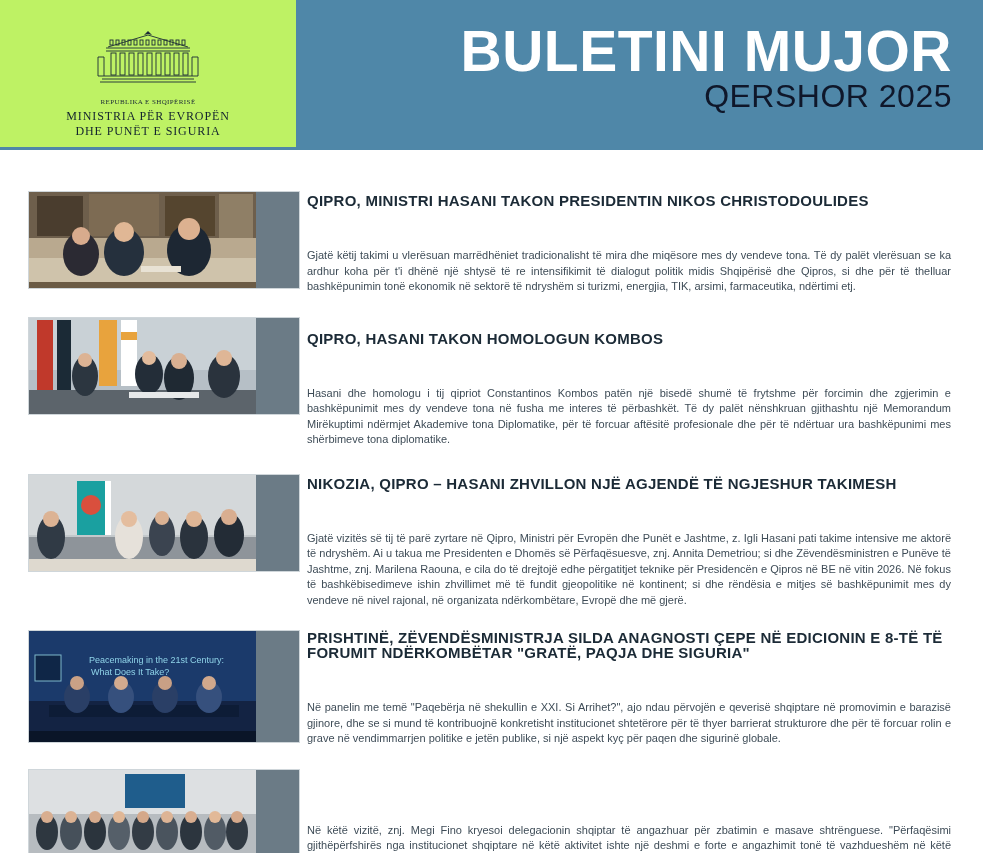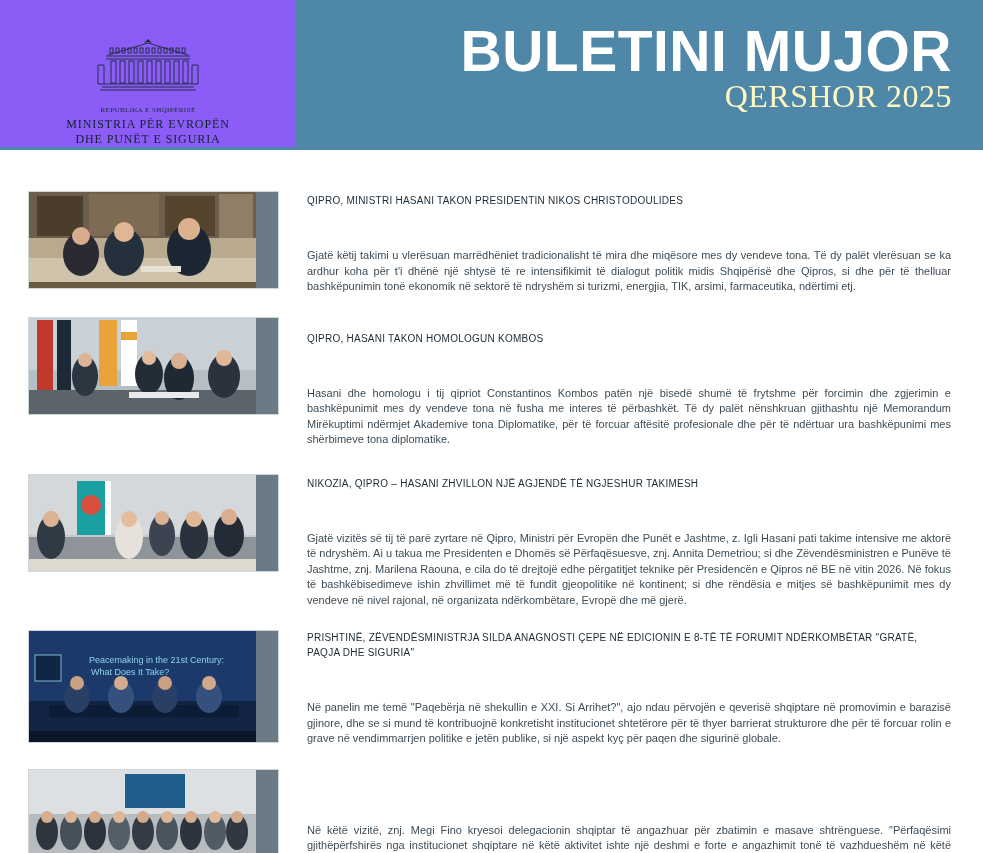--- a/index.html
+++ b/index.html
@@ -23,25 +23,25 @@
   
   .header {
     position: relative;
     display: flex;
     height: 147px;
     width: 983px;
   }
   .header-left {
     width: 296px;
     height: 147px;
-    background: #8b5cf6;
+    background: #bef264;
     display: flex;
     flex-direction: column;
     align-items: center;
-    justify-content: flex-end;
+    justify-content: center;
     box-sizing: border-box;
     padding-top: 18px;
   }
   .emblem {
     width: 160px;
     height: 66px;
     position: relative;
     margin-bottom: 4px;
   }
   .emblem svg { display: block; }
@@ -76,28 +76,27 @@
   }
   .bulletin-title {
     color: #ffffff;
     font-size: 57px;
     font-weight: bold;
     letter-spacing: 0.5px;
     line-height: 50px;
     text-align: right;
   }
   .bulletin-sub {
-    color: #fef9c3;
+    color: #0f172a;
     font-size: 32px;
     font-weight: normal;
     letter-spacing: 0.5px;
     line-height: 36px;
     text-align: right;
     margin-top: 2px;
-    font-family: Liberation Serif, serif;
   }
   .header-underline {
     position: absolute;
     left: 0;
     top: 147px;
     width: 983px;
     height: 3px;
     background: #4f87a8;
   }
 
@@ -111,38 +110,38 @@
     align-items: flex-start;
     margin-bottom: 22px;
   }
   .thumb-wrap {
     width: 255px;
     min-width: 255px;
     padding-left: 28px;
     box-sizing: border-box;
   }
   .thumb {
-    width: 251px;
+    width: 272px;
     height: 98px;
     border: 1px solid #cfd6da;
     box-sizing: border-box;
     overflow: hidden;
     position: relative;
     background: #6b7b86;
   }
   .thumb svg { display: block; }
   .article-body {
     flex: 1;
     padding-right: 32px;
     padding-left: 52px;
     box-sizing: border-box;
   }
   .article-title {
-    font-size: 10px;
-    font-weight: normal;
+    font-size: 15px;
+    font-weight: bold;
     color: #1b2a36;
     letter-spacing: 0.25px;
     line-height: 15px;
     margin-bottom: 9px;
   }
   .article-text {
     font-size: 11px;
     color: #3e4c57;
     line-height: 15.5px;
     text-align: justify;

